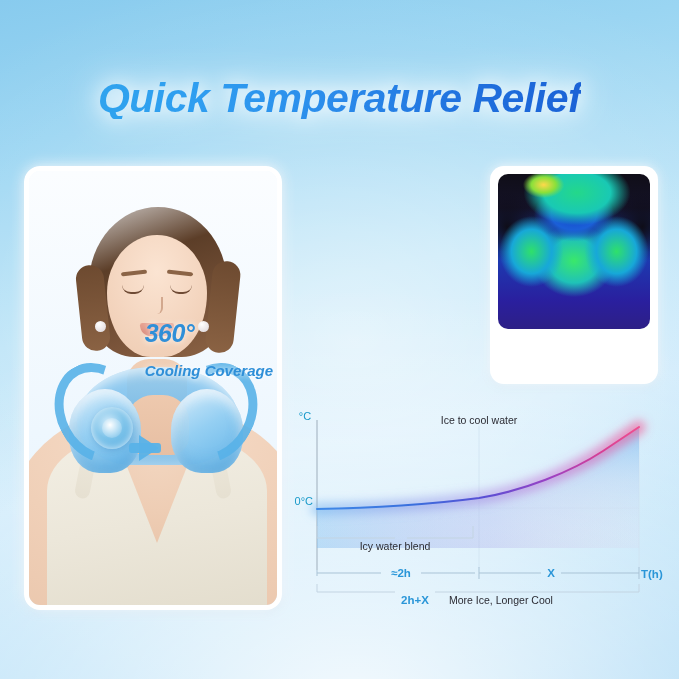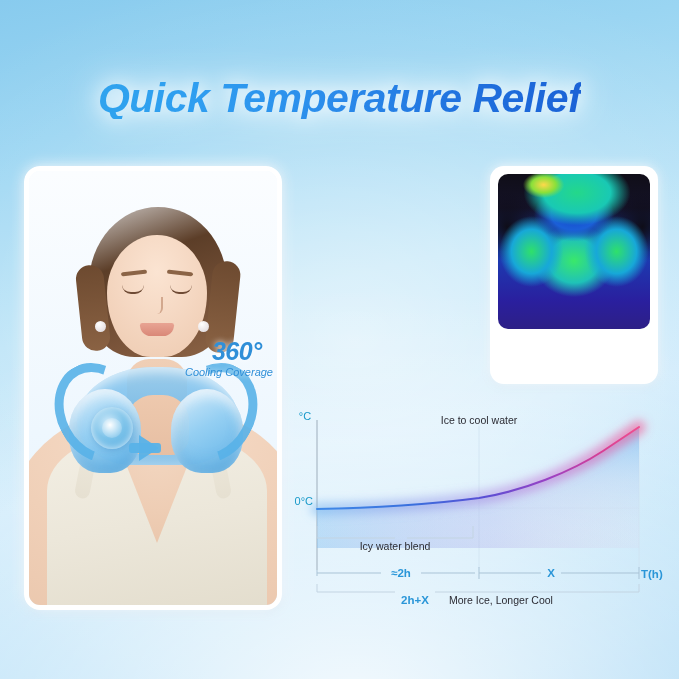--- a/index.html
+++ b/index.html
@@ -252,30 +252,29 @@
     text-shadow: 0 0 6px rgba(255,255,255,0.95);
   }
   #badge-360 .b-num {
     display:block;
     font-size: 25px;
     font-weight: bold;
     font-style: italic;
     color: #2f8fd8;
     line-height: 1;
     letter-spacing: -0.5px;
-    margin-left: 27px;
   }
   #badge-360 .b-sub {
     display:block;
-    font-size: 11px;
-    font-weight: normal;
+    font-size: 15px;
+    font-weight: bold;
     font-style: italic;
     color: #2f8fd8;
     line-height: 1.15;
-    margin-top: 2px;
+    margin-top: 16px;
     white-space: nowrap;
   }
 
   
   .thermal-card {
     position: absolute;
     top: 166px;
     width: 168px; height: 218px;
     background: #ffffff;
     border-radius: 14px;

